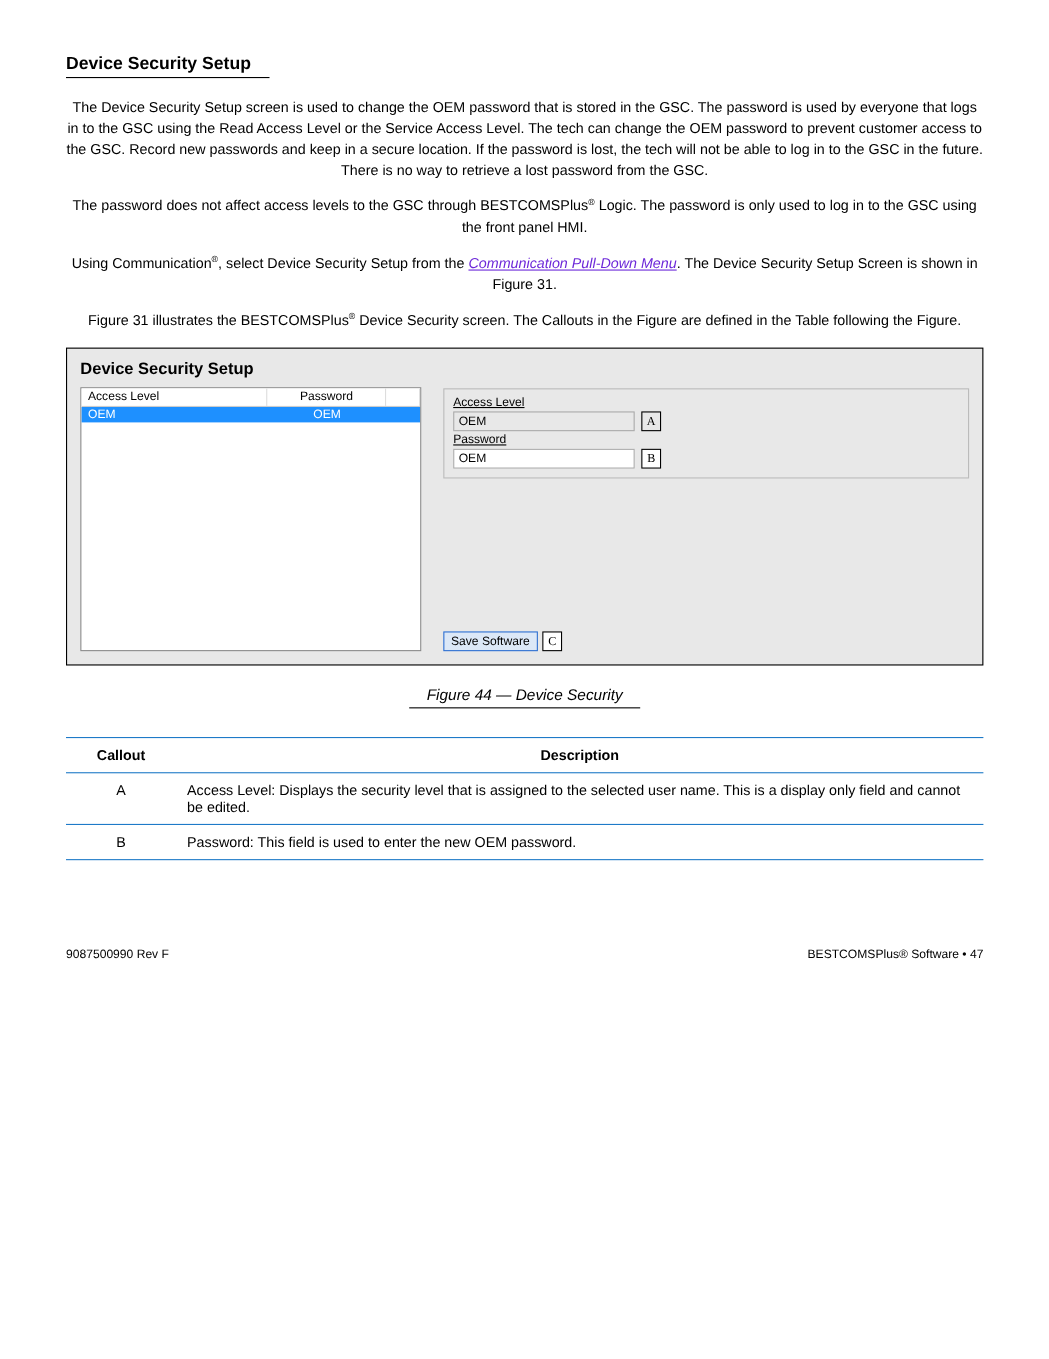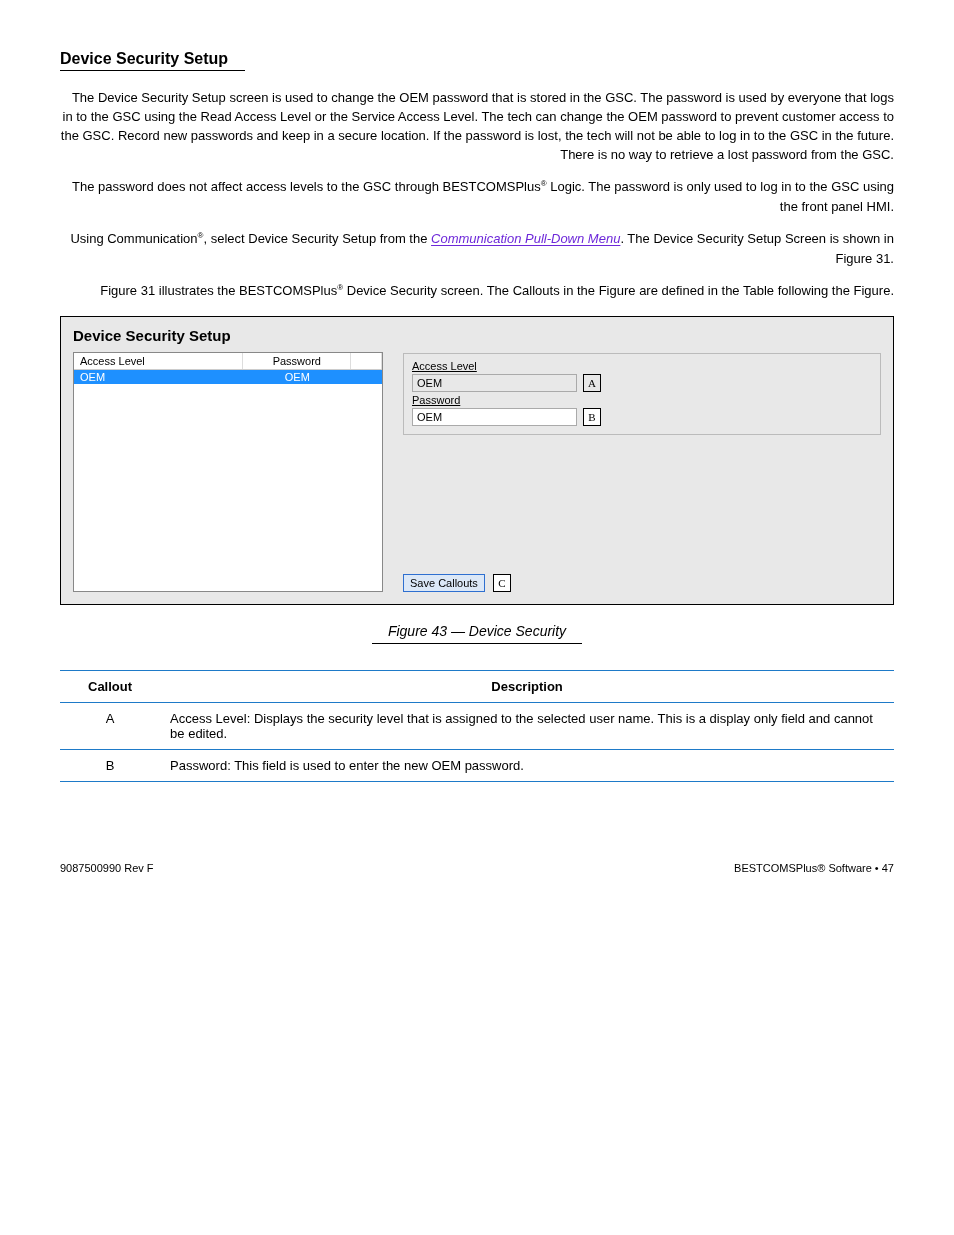--- a/index.html
+++ b/index.html
@@ -20,21 +20,21 @@
   .underline {
     width: 185px;
     height: 1px;
     background: #000;
     margin-bottom: 18px;
   }
   .para {
     font-size: 13px;
     line-height: 1.45;
     margin: 0 0 14px 0;
-    text-align: right;
+    text-align: center;
   }
   a.link {
     color: #6d28d9;
     text-decoration: underline;
     font-style: italic;
   }
   sup { font-size: 8px; vertical-align: super; }
   .fig-wrap {
     border: 1px solid #000;
     background: #E8E8E8;
@@ -227,26 +227,26 @@
       <div class="field-row">
         <input class="ro-input" readonly="" value="OEM" style="">
         <div class="marker">A</div>
       </div>
       <div class="field-label">Password</div>
       <div class="field-row">
         <input class="ed-input" value="OEM" style="">
         <div class="marker white">B</div>
       </div>
     </div>
-    <button class="save-btn">Save Callouts</button>
+    <button class="save-btn">Save Software</button>
     <div class="marker-c">C</div>
   </div>
 </div>
 
-<div class="fig-number">Figure 43 — Device Security</div>
+<div class="fig-number">Figure 44 — Device Security</div>
 <div class="fig-underline"></div>
 
 <table class="callout">
   <thead>
     <tr>
       <th>Callout</th>
       <th>Description</th>
     </tr>
   </thead>
   <tbody>

